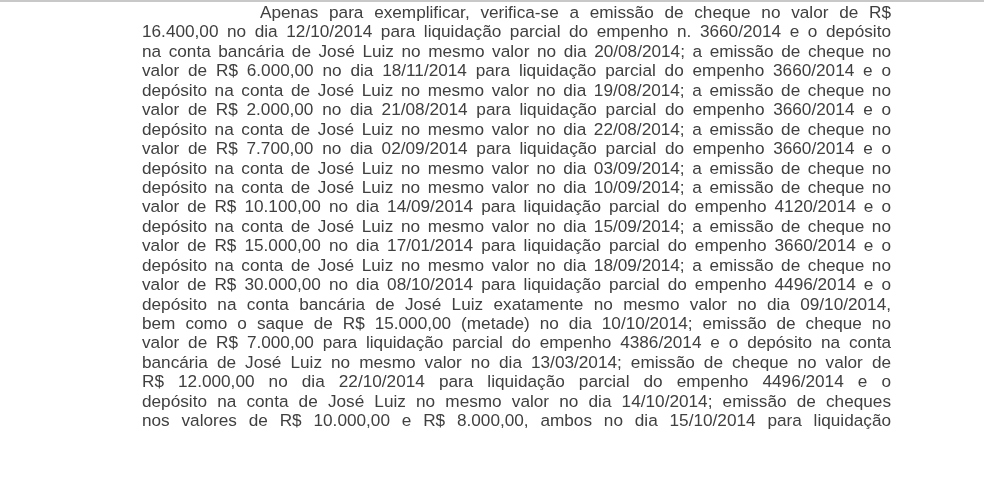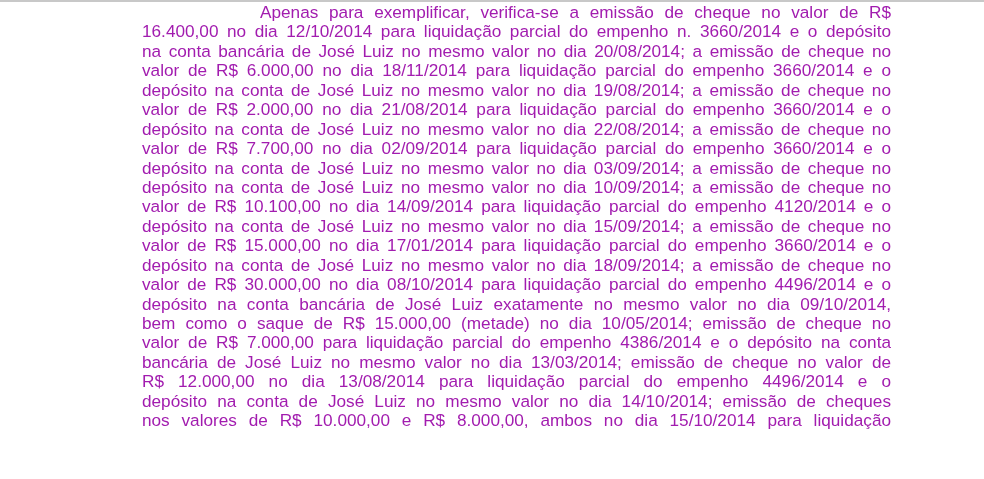--- a/index.html
+++ b/index.html
@@ -22,21 +22,21 @@
       background: #c8c8c8;
     }
     .page {
       position: absolute;
       left: 142px;
       top: 3px;
       width: 749px;
       font-family: "Liberation Sans", sans-serif;
       font-size: 17.2px;
       line-height: 19.45px;
-      color: #a21caf;
+      color: #404040;
     }
     .line {
       display: block;
       white-space: nowrap;
       text-align: justify;
       text-align-last: justify;
       height: 19.45px;
       overflow: hidden;
     }
     .line.first {
@@ -59,20 +59,20 @@
     <span class="line">depósito na conta de José Luiz no mesmo valor no dia 22/08/2014; a emissão de cheque no</span>
     <span class="line">valor de R$ 7.700,00 no dia 02/09/2014 para liquidação parcial do empenho 3660/2014 e o</span>
     <span class="line">depósito na conta de José Luiz no mesmo valor no dia 03/09/2014; a emissão de cheque no</span>
     <span class="line">depósito na conta de José Luiz no mesmo valor no dia 10/09/2014; a emissão de cheque no</span>
     <span class="line">valor de R$ 10.100,00 no dia 14/09/2014 para liquidação parcial do empenho 4120/2014 e o</span>
     <span class="line">depósito na conta de José Luiz no mesmo valor no dia 15/09/2014; a emissão de cheque no</span>
     <span class="line">valor de R$ 15.000,00 no dia 17/01/2014 para liquidação parcial do empenho 3660/2014 e o</span>
     <span class="line">depósito na conta de José Luiz no mesmo valor no dia 18/09/2014; a emissão de cheque no</span>
     <span class="line">valor de R$ 30.000,00 no dia 08/10/2014 para liquidação parcial do empenho 4496/2014 e o</span>
     <span class="line">depósito na conta bancária de José Luiz exatamente no mesmo valor no dia 09/10/2014,</span>
-    <span class="line">bem como o saque de R$ 15.000,00 (metade) no dia 10/05/2014; emissão de cheque no</span>
+    <span class="line">bem como o saque de R$ 15.000,00 (metade) no dia 10/10/2014; emissão de cheque no</span>
     <span class="line">valor de R$ 7.000,00 para liquidação parcial do empenho 4386/2014 e o depósito na conta</span>
     <span class="line">bancária de José Luiz no mesmo valor no dia 13/03/2014; emissão de cheque no valor de</span>
-    <span class="line">R$ 12.000,00 no dia 13/08/2014 para liquidação parcial do empenho 4496/2014 e o</span>
+    <span class="line">R$ 12.000,00 no dia 22/10/2014 para liquidação parcial do empenho 4496/2014 e o</span>
     <span class="line">depósito na conta de José Luiz no mesmo valor no dia 14/10/2014; emissão de cheques</span>
     <span class="line">nos valores de R$ 10.000,00 e R$ 8.000,00, ambos no dia 15/10/2014 para liquidação</span>
   </div>
 </div>
 
 </body></html>

